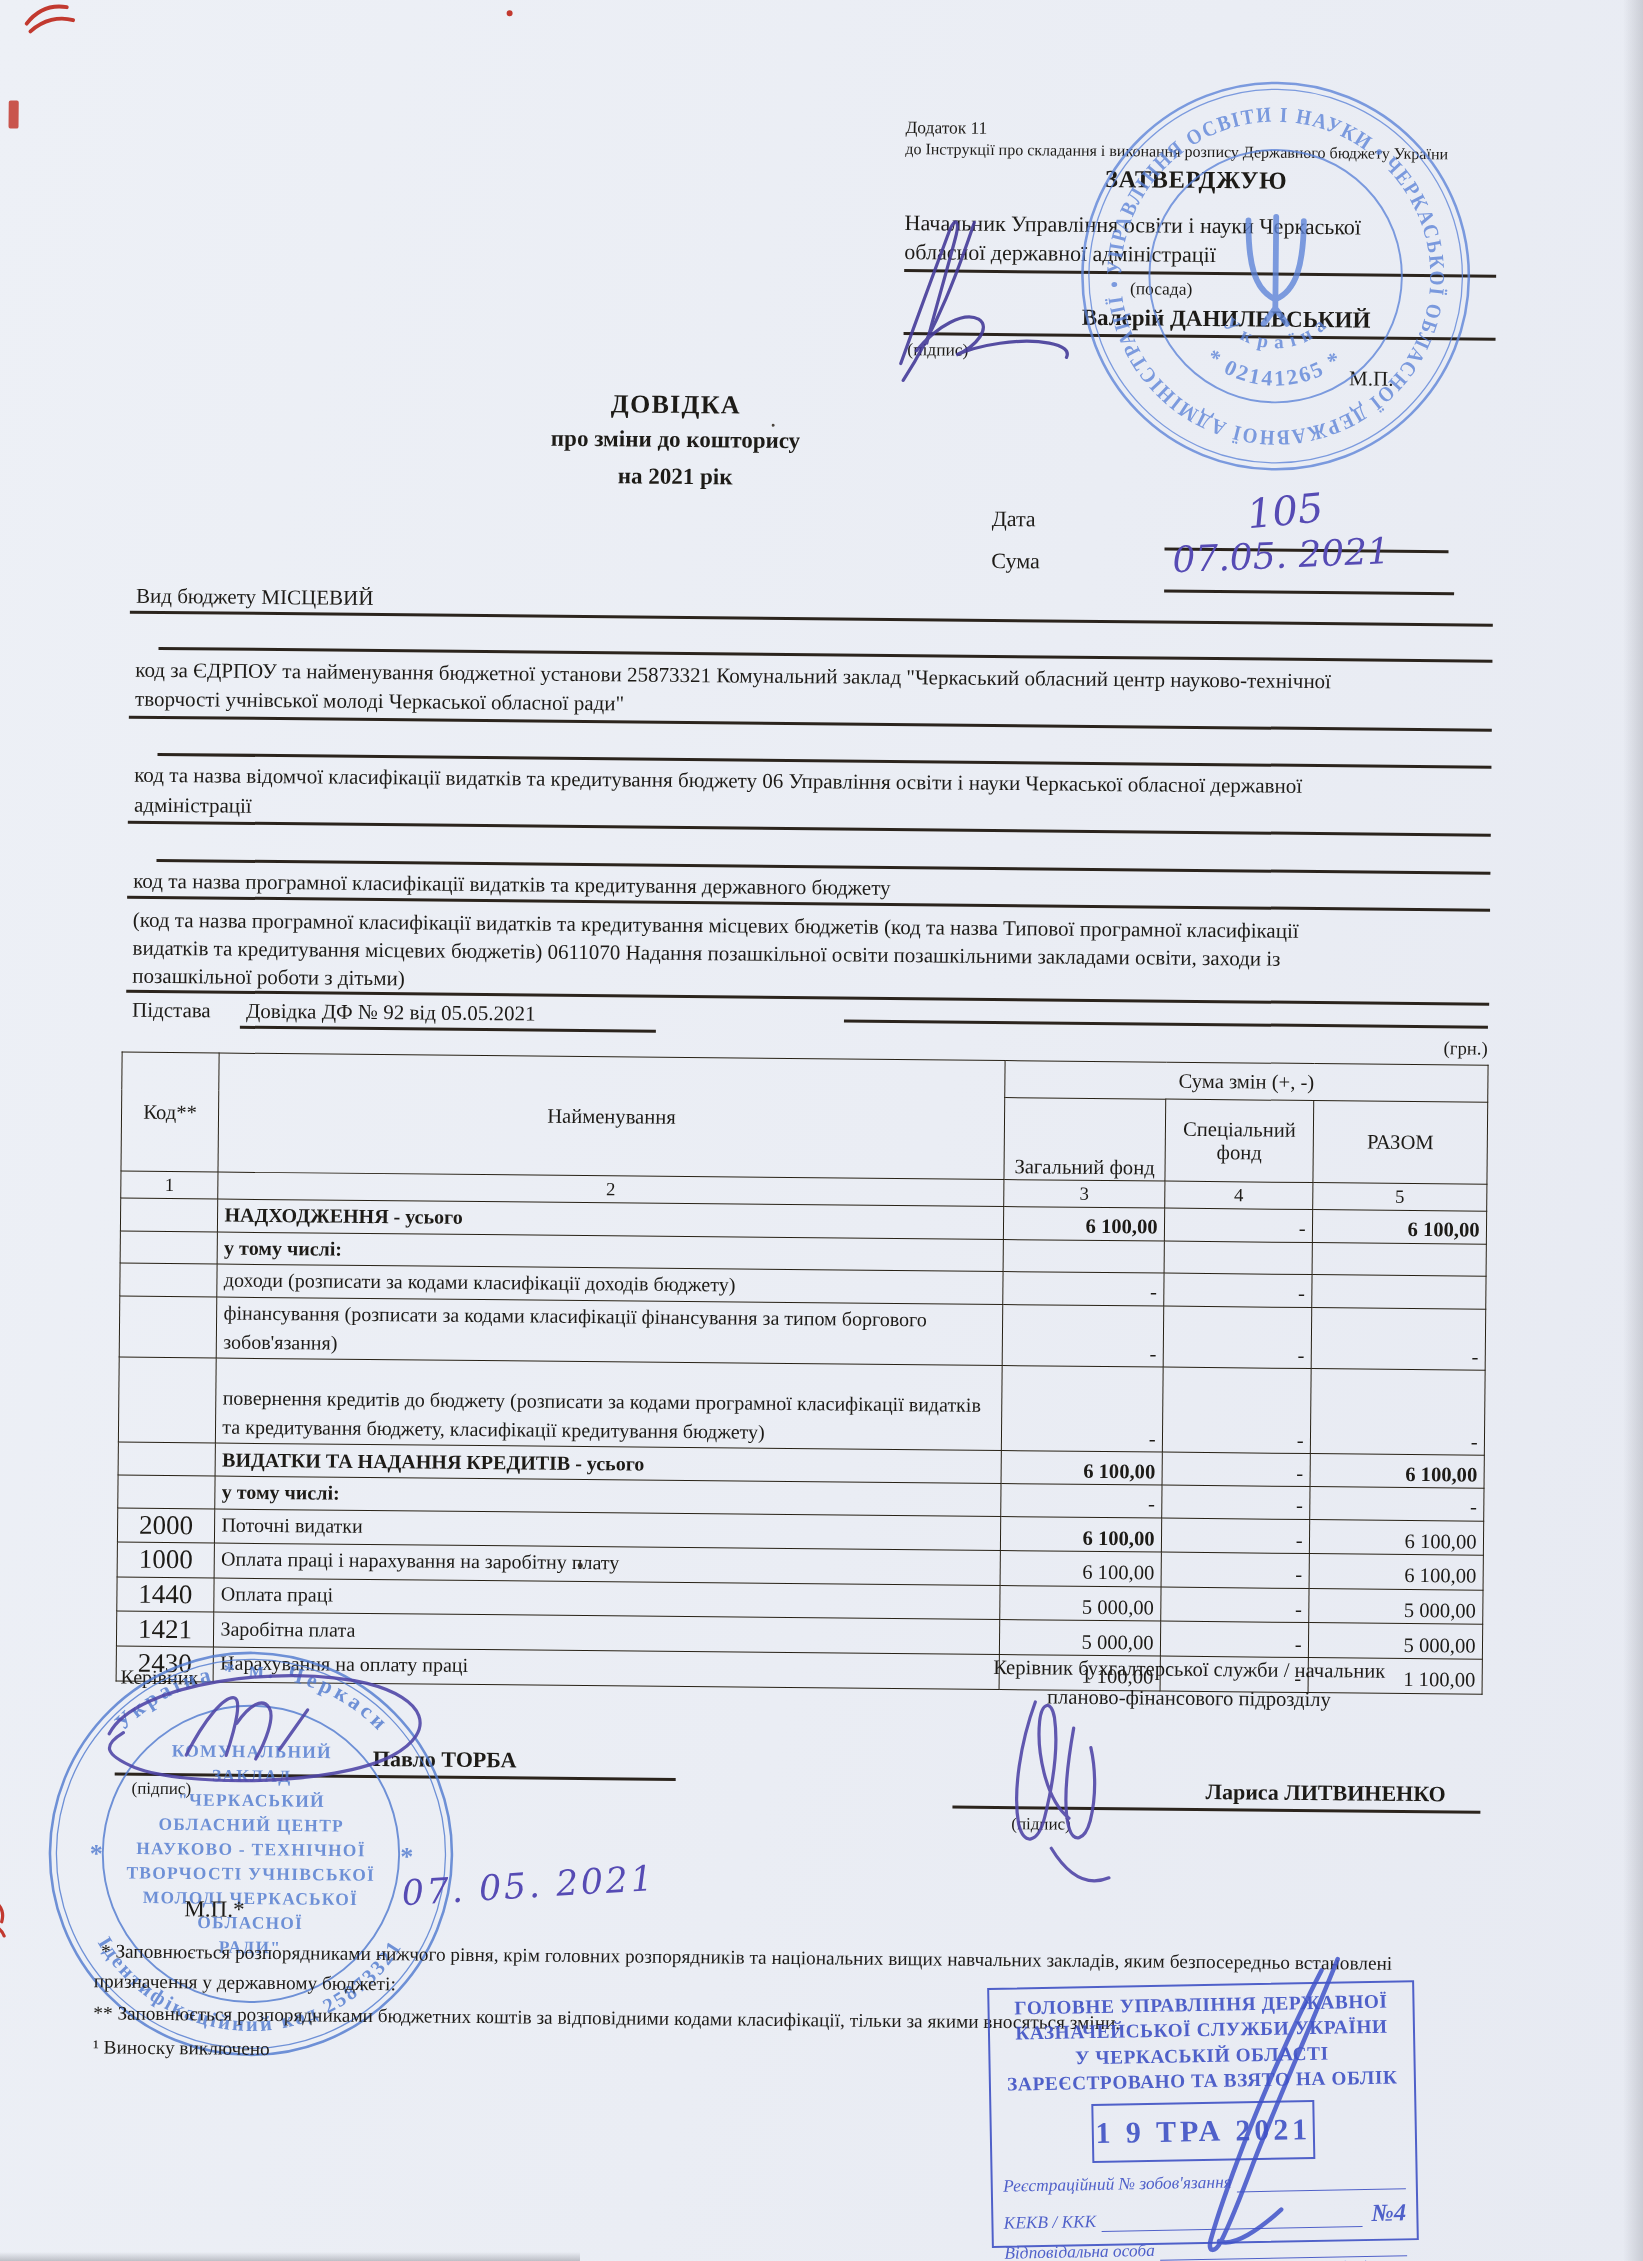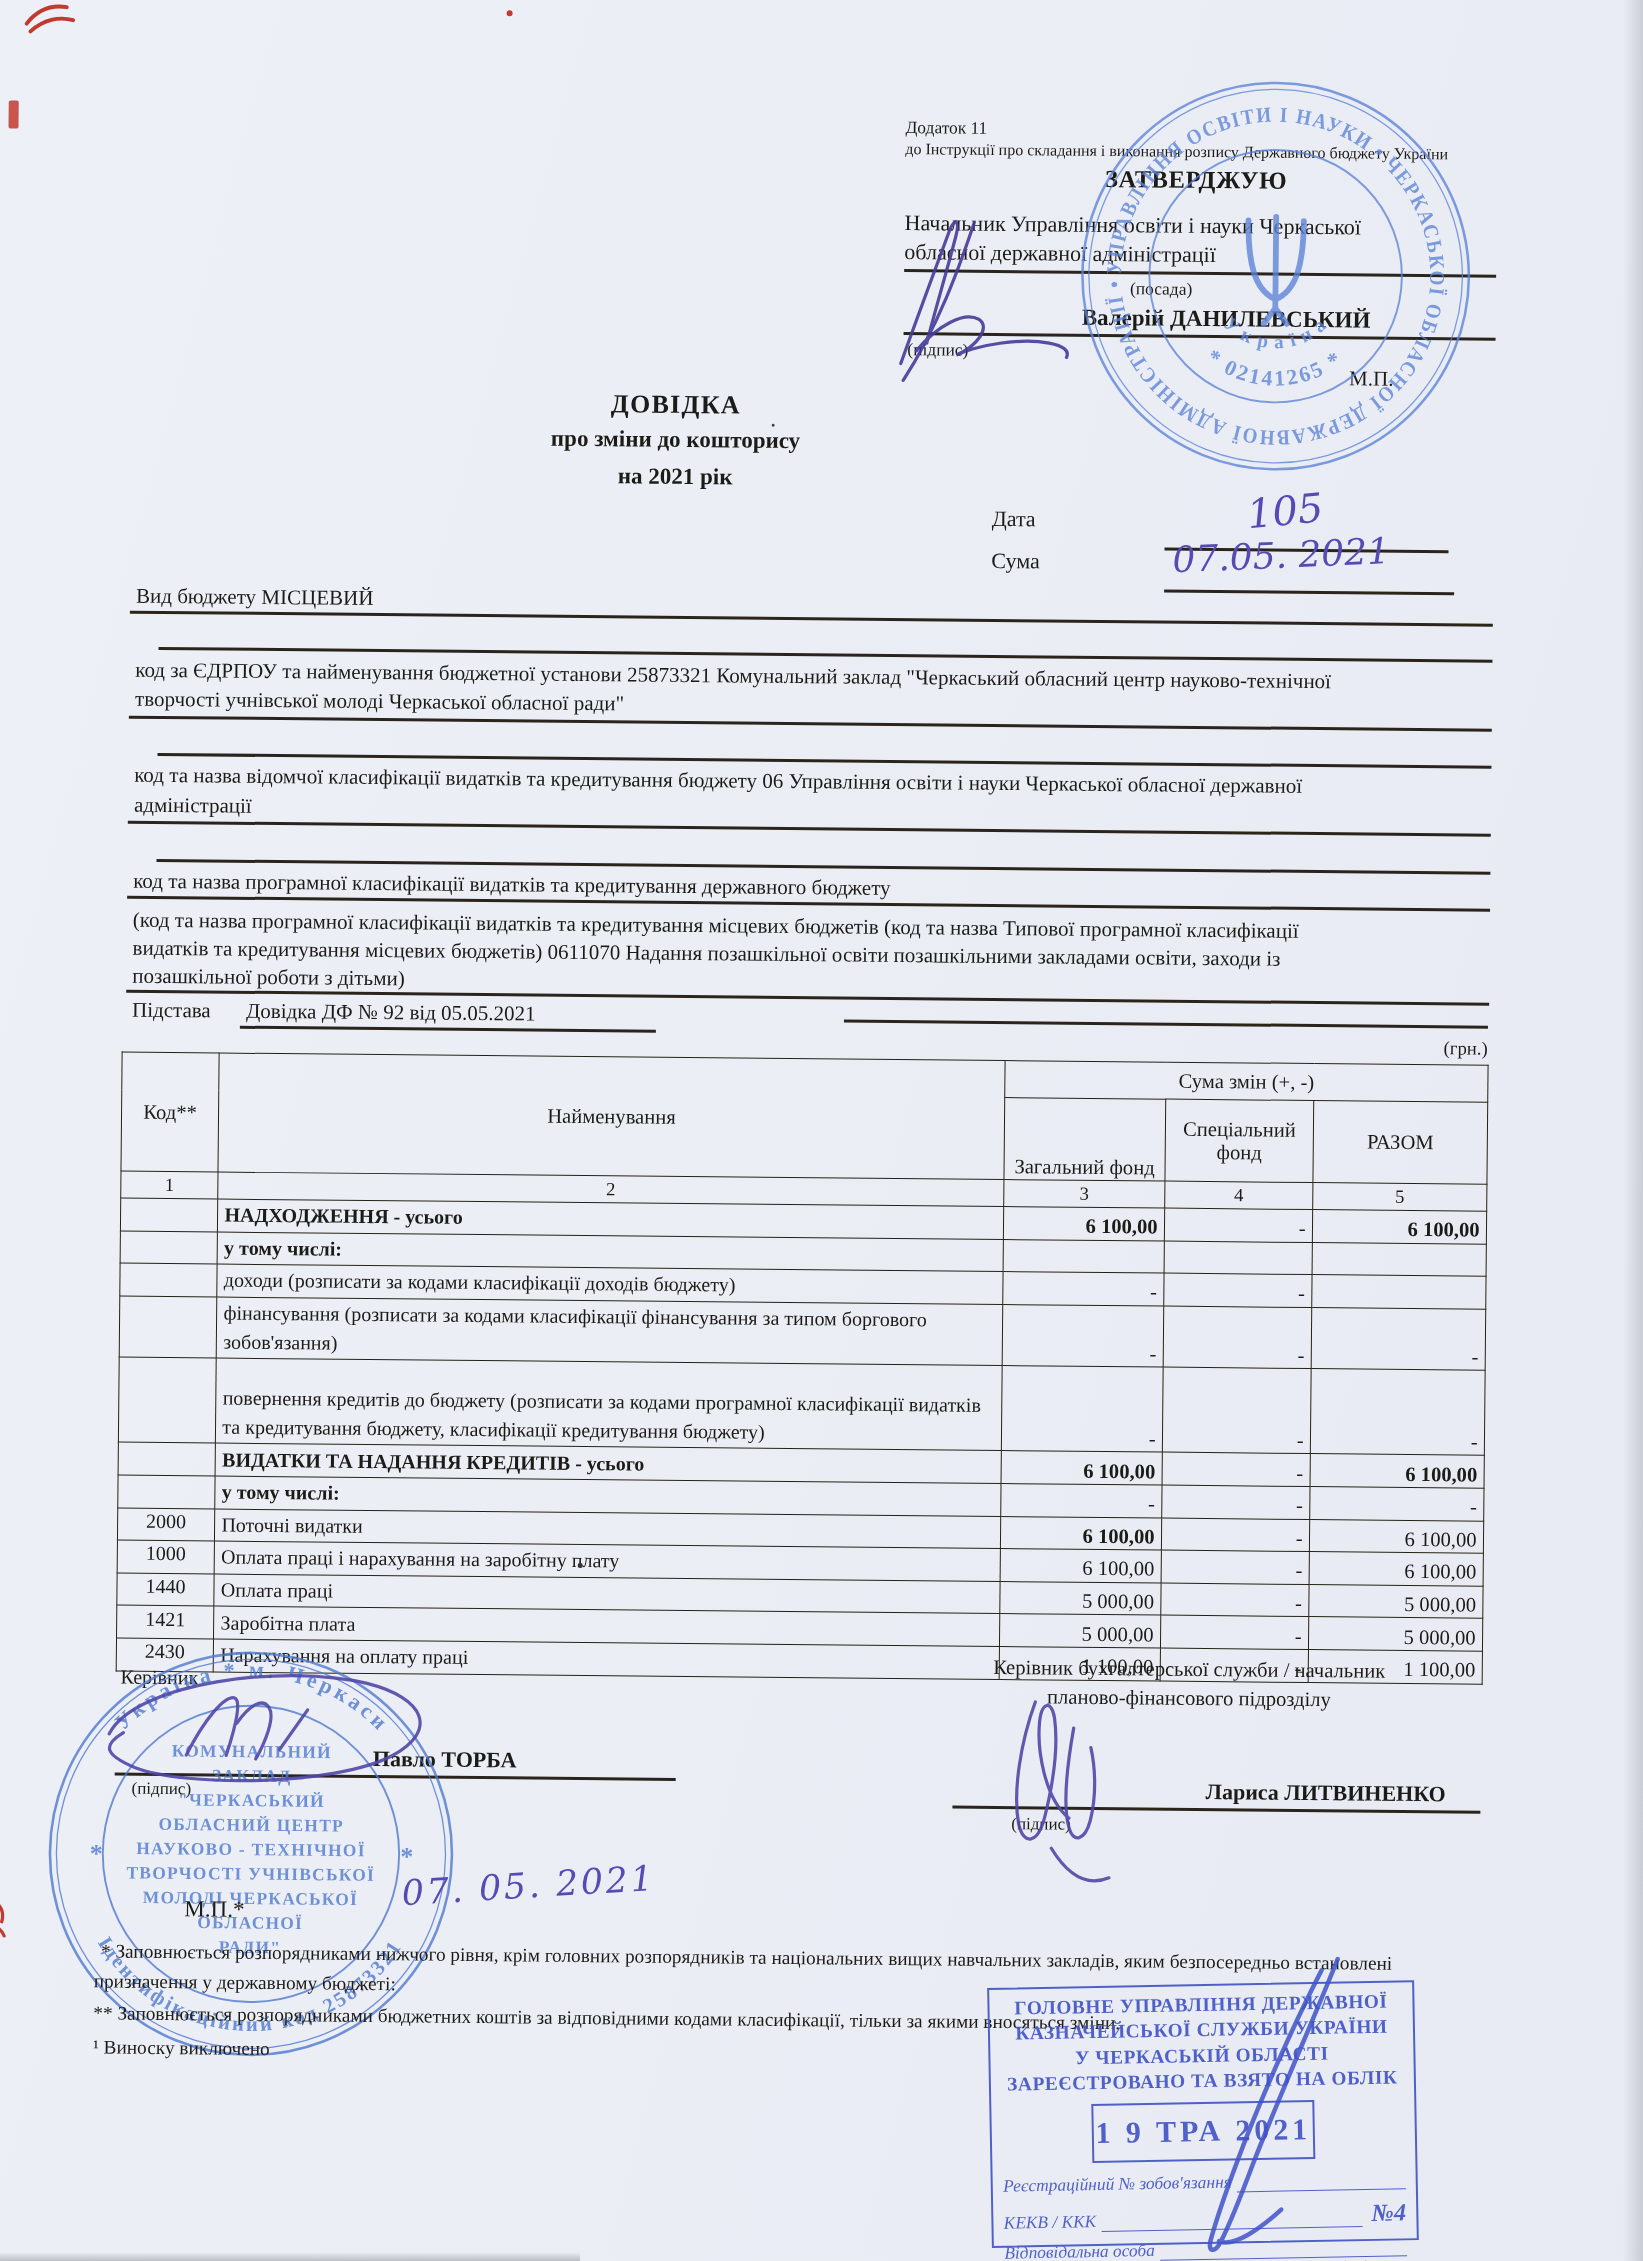--- a/index.html
+++ b/index.html
@@ -10,21 +10,21 @@
   }
   .rot{position:absolute;inset:0;transform:rotate(0.55deg);transform-origin:48% 45%;}
   .abs{position:absolute;white-space:nowrap;}
   .rule{position:absolute;height:2.6px;background:#2b241d;}
   .b{font-weight:bold;}
   .hand{font-family:"DejaVu Serif",serif;font-style:italic;color:#564bb4;}
   table.doc{border-collapse:collapse;table-layout:fixed;background:transparent;}
   table.doc td{border:1.9px solid #272115;padding:1.3px 6.4px;overflow:hidden;}
   td.hc{text-align:center;vertical-align:middle;font-size:20.6px;}
   td.num{text-align:center;vertical-align:middle;font-size:18.7px;padding:0;}
-  td.code{text-align:center;vertical-align:top;font-size:20px;}
+  td.code{text-align:center;vertical-align:top;font-size:27px;}
   td.nm{vertical-align:top;font-size:20px;white-space:normal;line-height:1.45;}
   td.val{text-align:right;vertical-align:bottom;font-size:20.6px;}
   .tre{color:#4355c6;}
   .fncap{font-size:19.3px;}
 </style>
 </head>
 <body>
 
 <div class="paper">
   <div class="rot">

